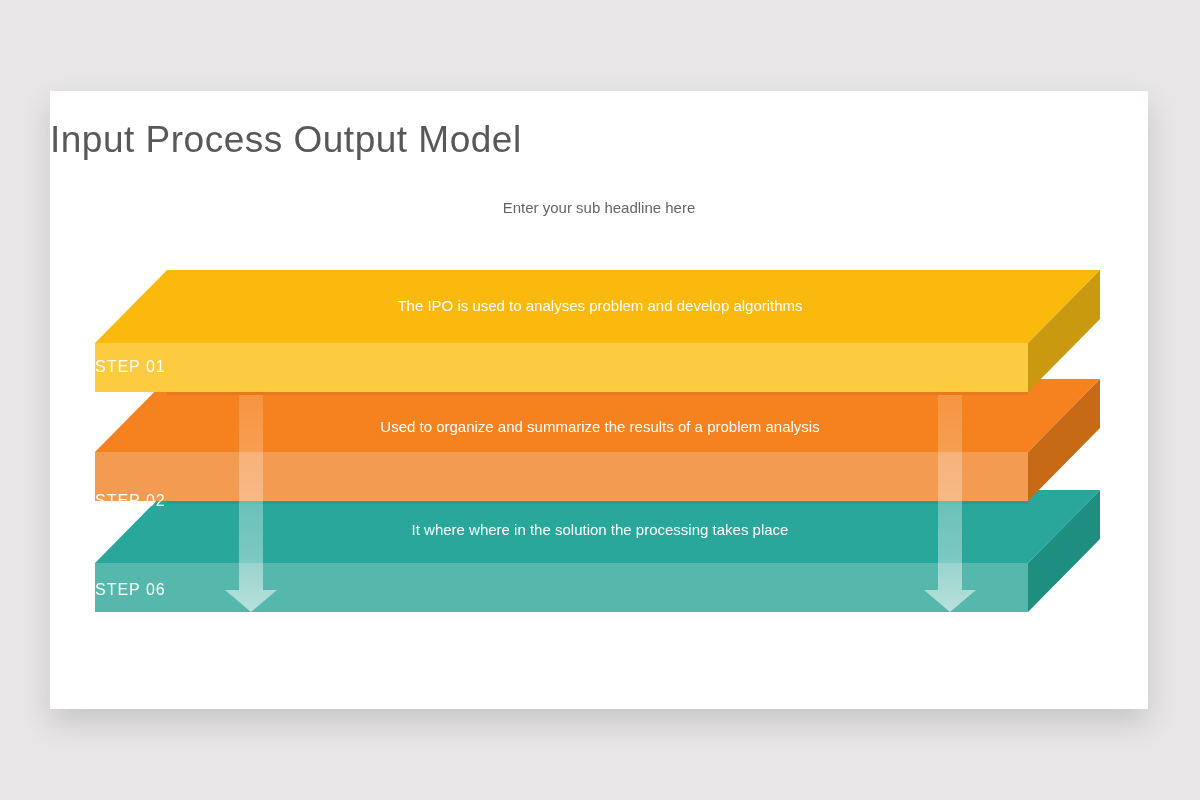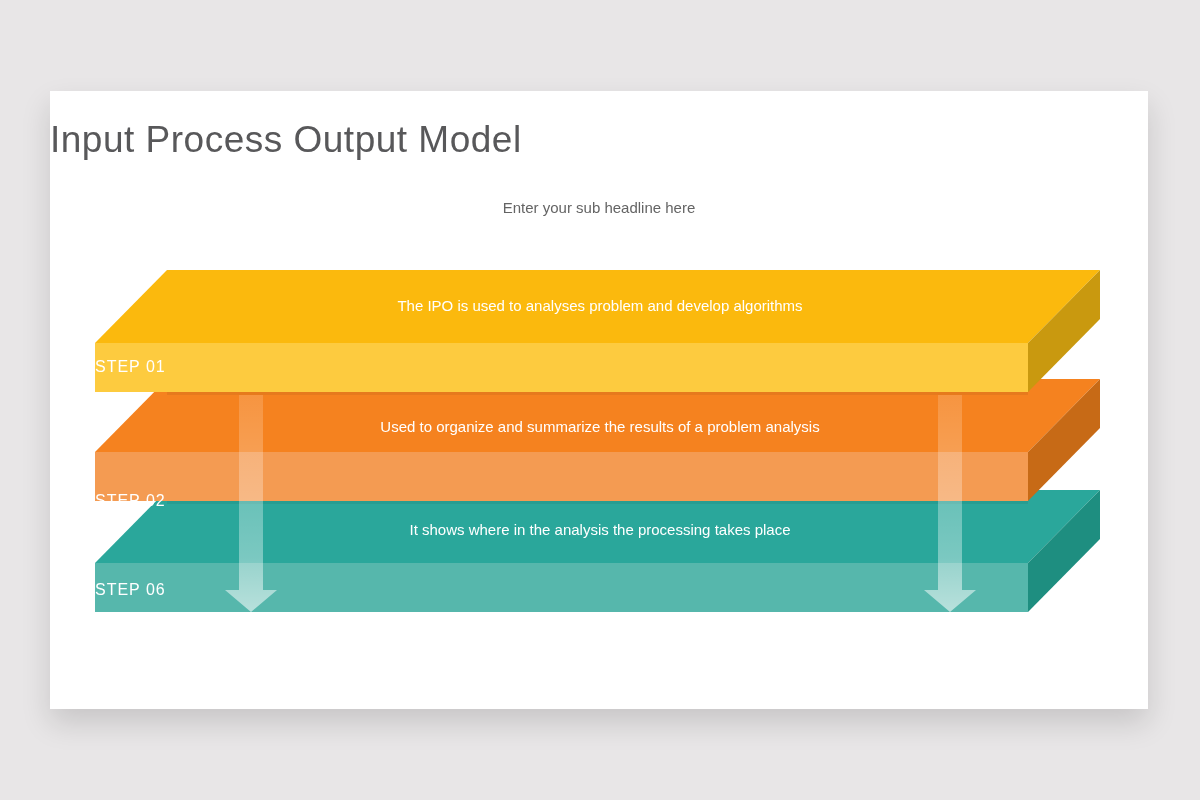--- a/index.html
+++ b/index.html
@@ -74,15 +74,15 @@
 
   <polygon fill="url(#arrowGrad)" points="239,395 263,395 263,590 277,590 251,612 225,590 239,590"></polygon>
   <polygon fill="url(#arrowGrad)" points="938,395 962,395 962,590 976,590 950,612 924,590 938,590"></polygon>
 </svg>
 
 <div class="overlay">
   <div class="desc d1">The IPO is used to analyses problem and develop algorithms</div>
   <div class="step-label s1">STEP 01</div>
   <div class="desc d2">Used to organize and summarize the results of a problem analysis</div>
   <div class="step-label s2">STEP 02</div>
-  <div class="desc d3">It shows where in the analysis the processing takes place</div>
+  <div class="desc d3">It where where in the solution the processing takes place</div>
   <div class="step-label s3">STEP 06</div>
 </div>
 
 </body></html>

